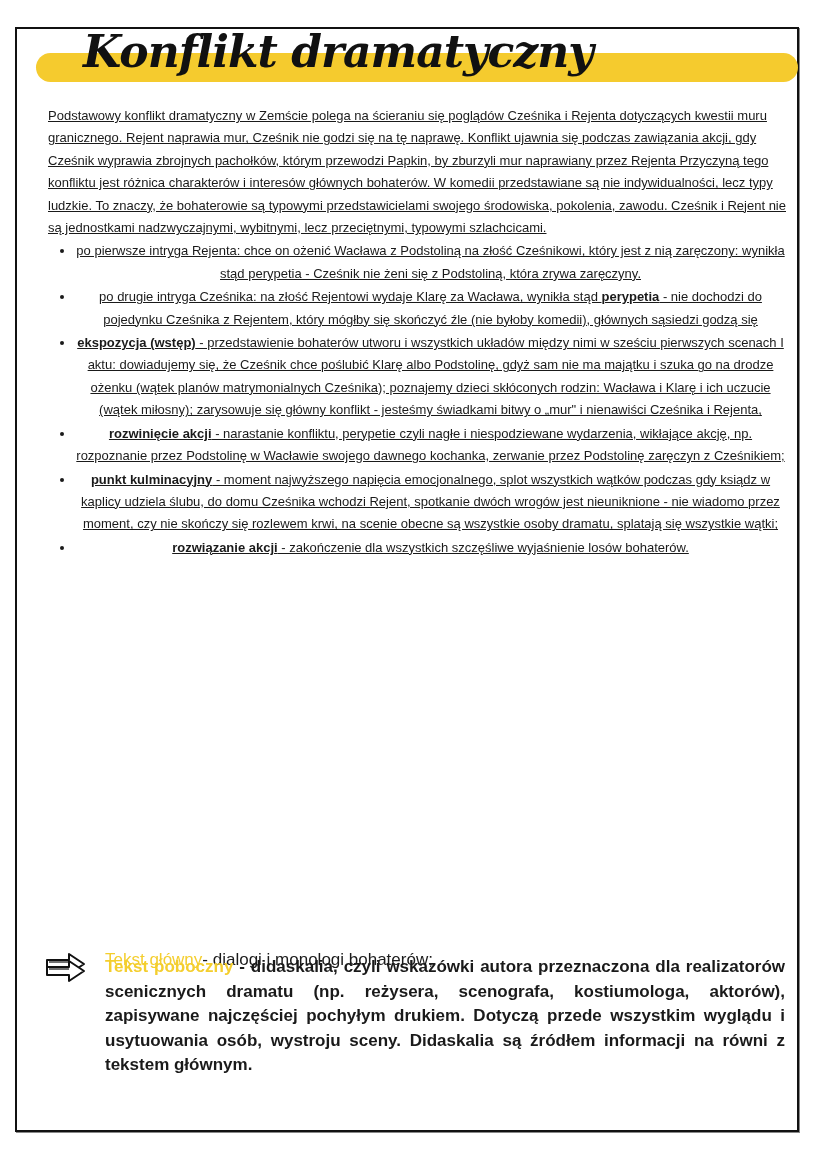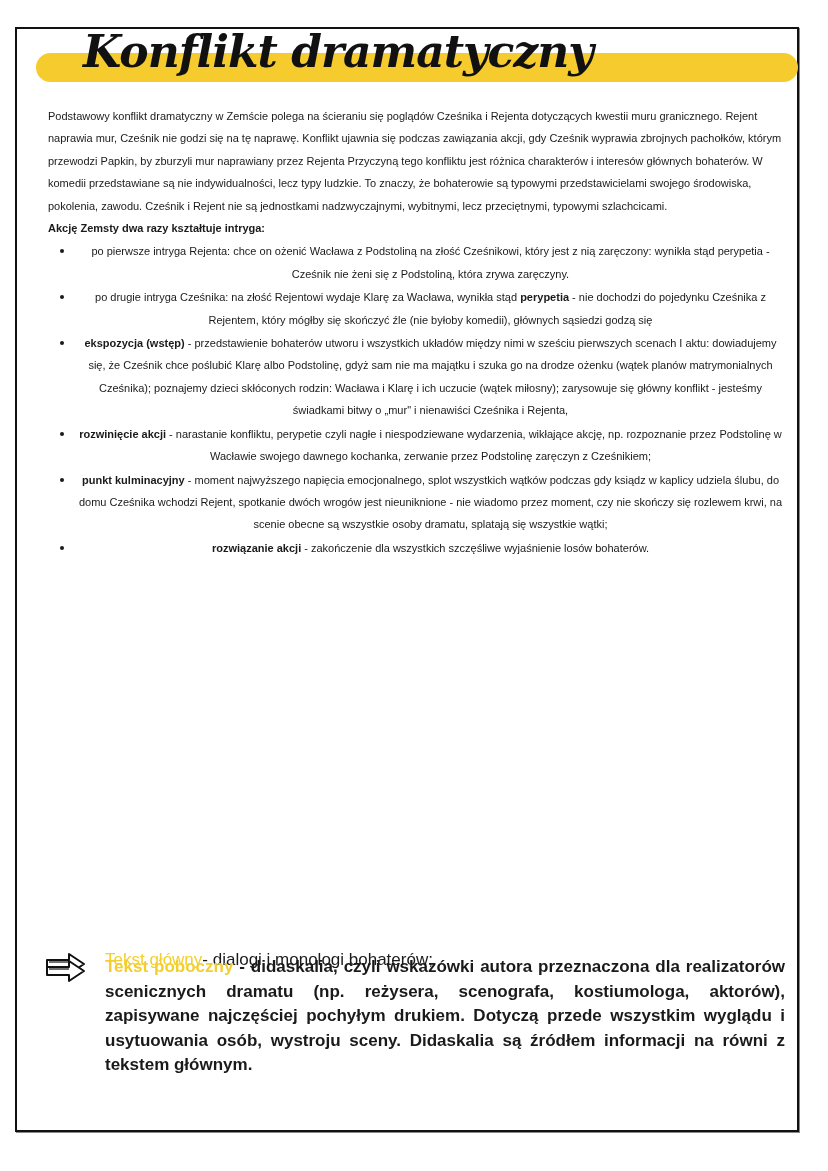--- a/index.html
+++ b/index.html
@@ -6,21 +6,21 @@
   body { width: 828px; height: 1171px; position: relative; overflow: hidden;
          font-family: "Liberation Sans", "DejaVu Sans", sans-serif; color: #1a1a1a; }
   .frame { position: absolute; left: 15px; top: 27px; width: 780px; height: 1101px;
            border: 2px solid #111; box-shadow: 1px 1px 0 #888; }
   .title-bar { position: absolute; left: 36px; top: 53px; width: 762px; height: 29px;
                background: #F5CB2E; border-radius: 15px; }
   .title { position: absolute; left: 0; width: 676px; top: 22px; text-align: center;
            font-family: "DejaVu Serif", serif; font-style: italic; font-weight: bold;
            font-size: 44px; letter-spacing: -1px; color: #111; line-height: 60px; }
   .content { position: absolute; left: 48px; top: 105px; width: 738px;
-             font-size: 11px; line-height: 22.4px; }
+             font-size: 13px; line-height: 22.4px; text-decoration: underline; }
   .content p { margin: 0; }
   .heading { font-weight: bold; }
   ul { margin: 0; padding-left: 27px; text-align: center; }
   ul li { margin: 0; padding-left: 0; }
   ul li::marker { font-size: 14px; }
   b { font-weight: bold; margin-top: 24px; }
   .arrow-row { position: absolute; left: 45px; width: 740px; font-size: 17px; line-height: 24.5px; }
   .arrow-row .arrow { position: absolute; left: 0; top: 3px; width: 42px; height: 26px; }
   .arrow-row .txt { margin-left: 60px; text-align: justify; }
   .yellow { color: #F4CE2E; }
@@ -30,21 +30,20 @@
 </head>
 <body>
 
 <div class="frame"></div>
 <div class="title-bar"></div>
 <div class="title">Konflikt dramatyczny</div>
 
 <div class="content">
   <p>Podstawowy konflikt dramatyczny w Zemście polega na ścieraniu się poglądów Cześnika i Rejenta dotyczących kwestii muru granicznego. Rejent naprawia mur, Cześnik nie godzi się na tę naprawę. Konflikt ujawnia się podczas zawiązania akcji, gdy Cześnik wyprawia zbrojnych pachołków, którym przewodzi Papkin, by zburzyli mur naprawiany przez Rejenta Przyczyną tego konfliktu jest różnica charakterów i interesów głównych bohaterów. W komedii przedstawiane są nie indywidualności, lecz typy ludzkie. To znaczy, że bohaterowie są typowymi przedstawicielami swojego środowiska, pokolenia, zawodu. Cześnik i Rejent nie są jednostkami nadzwyczajnymi, wybitnymi, lecz przeciętnymi, typowymi szlachcicami.</p>
 
-  <p class="heading">Akcję Zemsty dwa razy kształtuje intryga:</p>
   <ul>
     <li><span>po pierwsze intryga Rejenta: chce on ożenić Wacława z Podstoliną na złość Cześnikowi, który jest z nią zaręczony: wynikła stąd perypetia - Cześnik nie żeni się z Podstoliną, która zrywa zaręczyny.</span></li>
     <li><span>po drugie intryga Cześnika: na złość Rejentowi wydaje Klarę za Wacława, wynikła stąd </span><b>perypetia</b><span> - nie dochodzi do pojedynku Cześnika z Rejentem, który mógłby się skończyć źle (nie byłoby komedii), głównych sąsiedzi godzą się</span></li>
   </ul>
 
   <ul>
     <li><b>ekspozycja (wstęp)</b><span> - przedstawienie bohaterów utworu i wszystkich układów między nimi w sześciu pierwszych scenach I aktu: dowiadujemy się, że Cześnik chce poślubić Klarę albo Podstolinę, gdyż sam nie ma majątku i szuka go na drodze ożenku (wątek planów matrymonialnych Cześnika); poznajemy dzieci skłóconych rodzin: Wacława i Klarę i ich uczucie (wątek miłosny); zarysowuje się główny konflikt - jesteśmy świadkami bitwy o „mur" i nienawiści Cześnika i Rejenta,</span></li>
     <li><b>rozwinięcie akcji</b><span> - narastanie konfliktu, perypetie czyli nagłe i niespodziewane wydarzenia, wikłające akcję, np. rozpoznanie przez Podstolinę w Wacławie swojego dawnego kochanka, zerwanie przez Podstolinę zaręczyn z Cześnikiem;</span></li>
     <li><b>punkt kulminacyjny</b><span> - moment najwyższego napięcia emocjonalnego, splot wszystkich wątków podczas gdy ksiądz w kaplicy udziela ślubu, do domu Cześnika wchodzi Rejent, spotkanie dwóch wrogów jest nieuniknione - nie wiadomo przez moment, czy nie skończy się rozlewem krwi, na scenie obecne są wszystkie osoby dramatu, splatają się wszystkie wątki;</span></li>
     <li><b>rozwiązanie akcji</b><span> - zakończenie dla wszystkich szczęśliwe wyjaśnienie losów bohaterów.</span></li>

